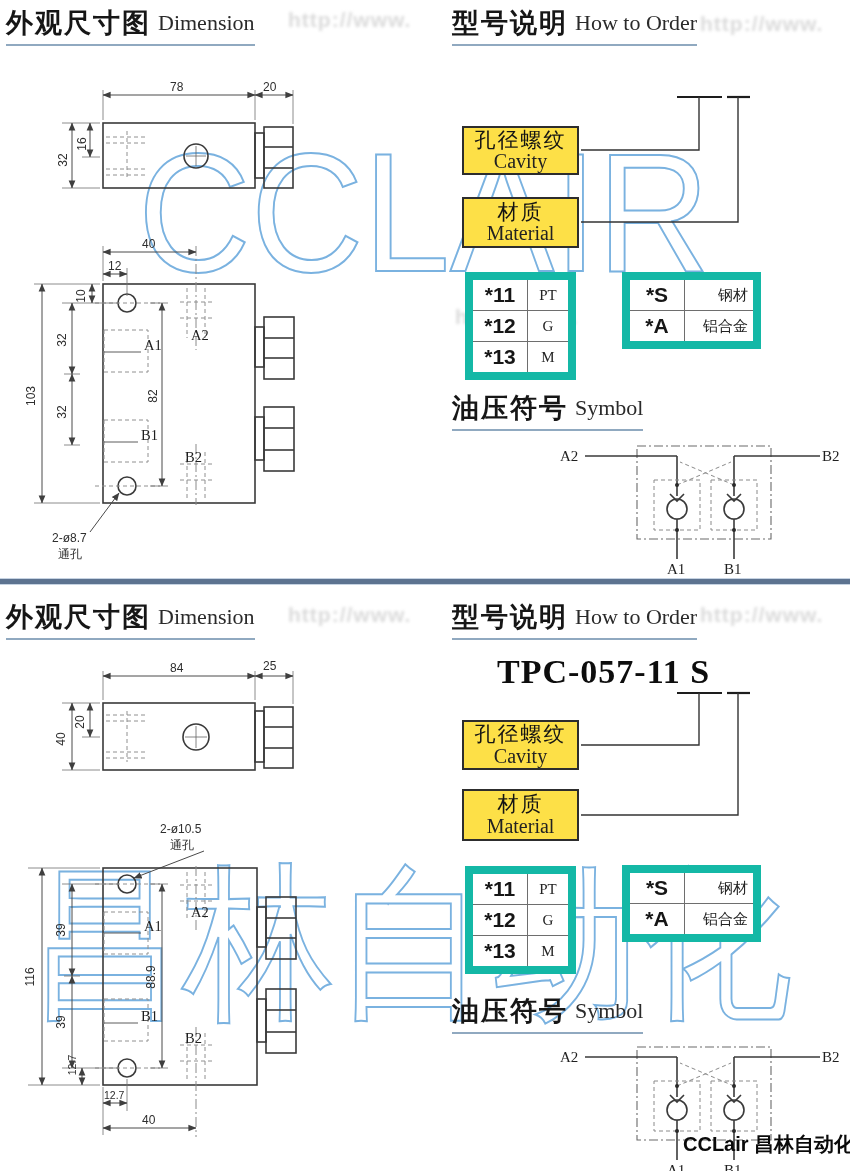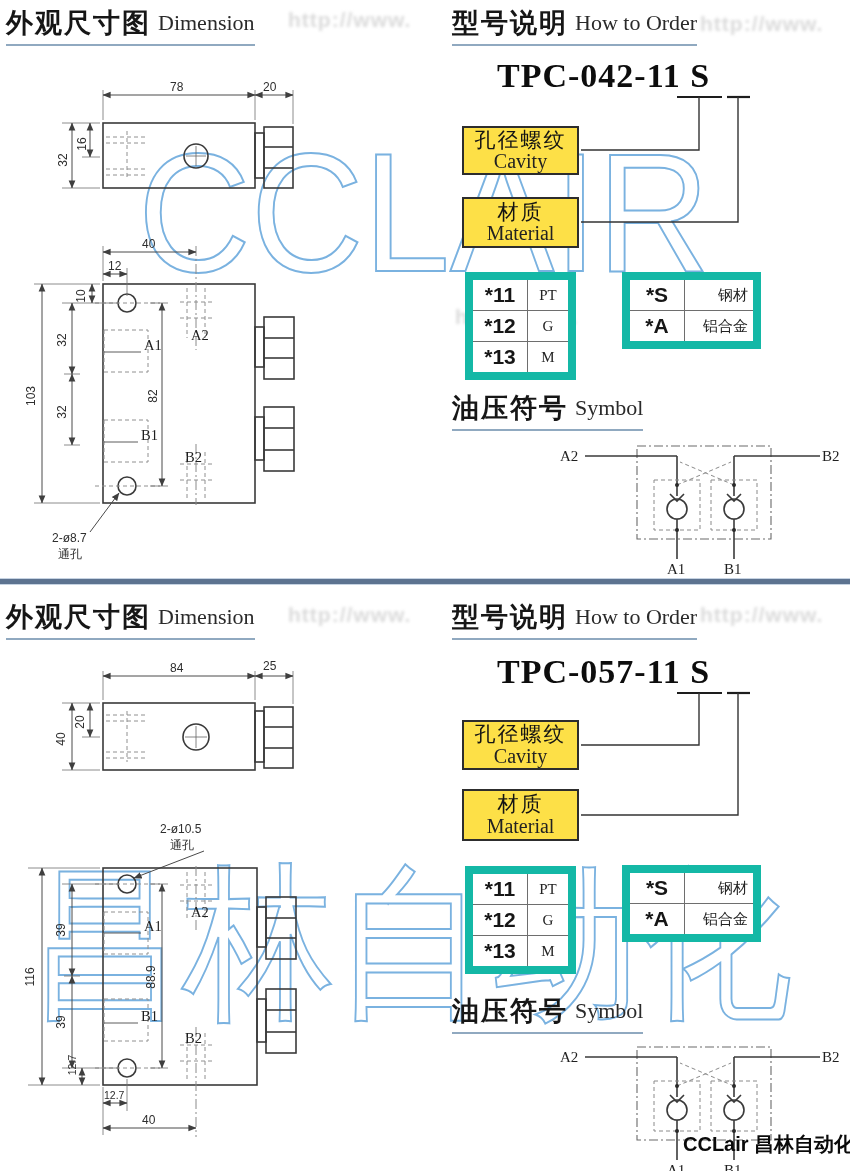--- a/index.html
+++ b/index.html
@@ -175,21 +175,20 @@
         <text transform="translate(66,412) rotate(-90)" text-anchor="middle">32</text>
         <text transform="translate(35,396) rotate(-90)" text-anchor="middle">103</text>
         <text transform="translate(157,396) rotate(-90)" text-anchor="middle">82</text>
         <text x="142" y="248">40</text>
         <text x="108" y="270">12</text>
         <text x="52" y="542">2-ø8.7</text>
         <text x="58" y="558">通孔</text>
       </g>
     </svg>
 
-    <div class="model" style="left:497px;top:57px">TPC-042-11 S</div>
     <svg class="conn" style="left:0;top:0" width="850" height="578" viewBox="0 0 850 578">
       <g stroke="#1d1d1d" stroke-width="2.2">
         <line x1="677" y1="97" x2="722" y2="97"></line>
         <line x1="727" y1="97" x2="750" y2="97"></line>
       </g>
       <g stroke="#333" stroke-width="1.4" fill="none">
         <path d="M699,97 V150 H581"></path>
         <path d="M738,97 V222 H581"></path>
       </g>
     </svg>

